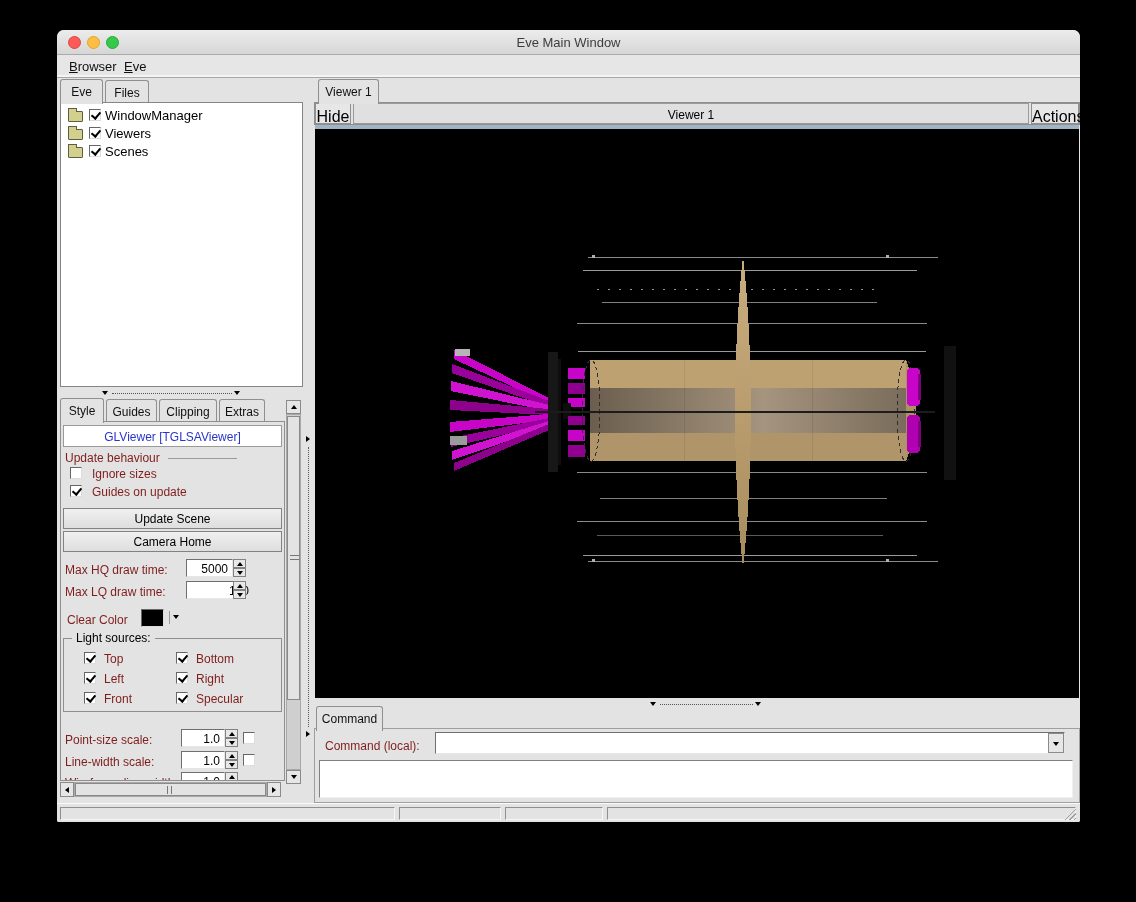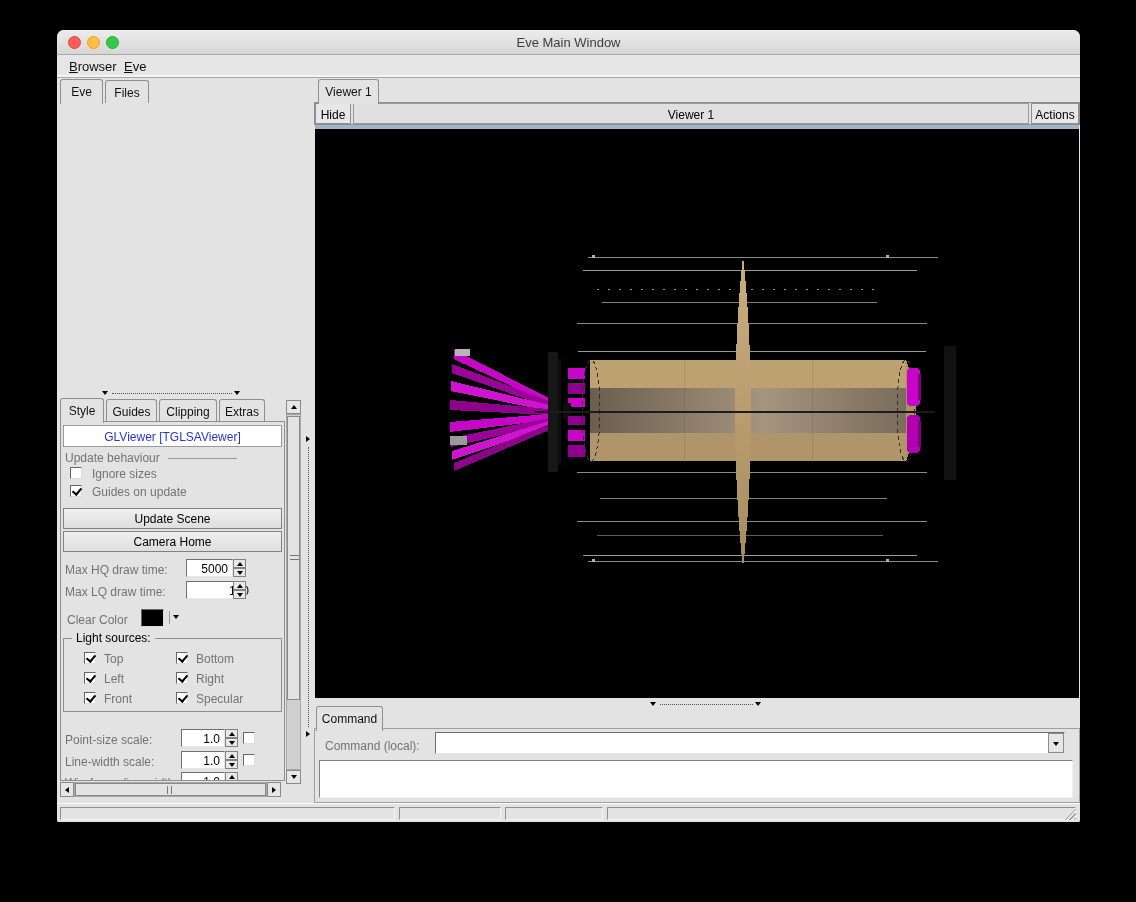--- a/index.html
+++ b/index.html
@@ -17,42 +17,42 @@
   .u{text-decoration:underline;}
   .tab{border:1px solid #8f8f8f;border-bottom:none;border-radius:3px 3px 0 0;background:#e3e3e3;font-size:12px;color:#111;text-align:center;padding-top:5px;height:23px;z-index:1;}
   .tab.active{height:25px;z-index:3;background:#e3e3e3;}
   .panelbox{border:1px solid #858585;background:#fff;z-index:2;}
   .graybox{border:1px solid #8f8f8f;background:#e3e3e3;z-index:2;overflow:hidden;}
   .treerow{height:18px;left:0;width:100%;}
   .folder{width:15px;height:11px;background:#d3cf8d;border:1px solid #5d5d46;border-radius:1px;}
   .folder:before{content:"";position:absolute;top:-4px;left:-1px;width:7px;height:3px;background:#d3cf8d;border:1px solid #5d5d46;border-bottom:none;}
   .cb{width:12px;height:12px;background:#fff;border:1px solid;border-color:#666 #ddd #ddd #666;}
   .cb.checked:after{content:"";position:absolute;left:3px;top:0px;width:4px;height:7px;border:solid #000;border-width:0 2px 2px 0;transform:rotate(40deg);}
-  .lbl{font-size:12px;color:#737373;white-space:nowrap;}
+  .lbl{font-size:12px;color:#7f1d1d;white-space:nowrap;}
   .lbl13{font-size:13px;color:#000;white-space:nowrap;}
   .btn{border:1px solid #828282;background:linear-gradient(#f0f0f0,#dedede);font-size:12px;color:#000;text-align:center;padding-top:3px;}
   .entry{background:#fff;border:1px solid;border-color:#6f6f6f #e6e6e6 #e6e6e6 #6f6f6f;font-size:12px;text-align:right;padding:2px 4px 0 0;color:#000;}
   .spin{width:13px;}
   .spinbtn{left:0;width:13px;height:9px;border:1px solid #828282;background:#e8e8e8;}
   .tri-up{width:0;height:0;border-left:3px solid transparent;border-right:3px solid transparent;border-bottom:4px solid #000;}
   .tri-down{width:0;height:0;border-left:3px solid transparent;border-right:3px solid transparent;border-top:4px solid #000;}
   .tri-left{width:0;height:0;border-top:3px solid transparent;border-bottom:3px solid transparent;border-right:4px solid #000;}
   .tri-right{width:0;height:0;border-top:3px solid transparent;border-bottom:3px solid transparent;border-left:4px solid #000;}
   .sbtn{border:1px solid #8a8a8a;background:#e6e6e6;}
   .strack{background:#cfcfcf;border:1px solid #a8a8a8;}
   .sthumb{background:#e3e3e3;border:1px solid #8a8a8a;}
   .grip-h{border-top:1px solid #777;border-bottom:1px solid #777;height:5px;}
   .grip-v{border-left:1px solid #777;border-right:1px solid #777;width:5px;}
   .groupbox{border:1px solid #8f8f8f;}
   .grouptitle{top:-8px;left:8px;background:#e3e3e3;padding:0 4px;font-size:12px;}
   .statuscell{background:#e3e3e3;border:1px solid;border-color:#8f8f8f #f6f6f6 #f6f6f6 #8f8f8f;}
   .dot-h{border-top:1px dotted #555;height:1px;}
   .dot-v{border-left:1px dotted #555;width:1px;}
   .viewerlink{border:1px solid #9a9a9a;background:#ffffff;text-align:center;font-size:12px;padding-top:4px;color:var(--accent-blue-link);}
-  .hidebarbtn{border:1px solid #8f8f8f;background:#e7e7e7;font-size:12px;text-align:center;padding-top:4px;}
+  .hidebarbtn{border:1px solid #8f8f8f;background:#e7e7e7;font-size:16px;text-align:center;padding-top:4px;}
   .hlline{flex:1;border-top:1px solid #9a9a9a;margin:7px 0 0 8px;}
 </style>
 </head>
 <body>
 
 <div class="abs window">
 
   <div class="abs titlebar">
     <div class="abs title">Eve Main Window</div>
     <div class="abs tl red"></div>
@@ -61,20 +61,37 @@
   </div>
 
   <div class="abs menubar">
     <span class="menuitem abs" style="left:4px;top:0;"><span class="u">B</span><span>rowser</span></span>
     <span class="menuitem abs" style="left:59px;top:0;"><span class="u">E</span><span>ve</span></span>
   </div>
 
   <div class="abs tab active" style="left:3px;top:49px;width:43px;"><span>Eve</span></div>
   <div class="abs tab" style="left:48px;top:50px;width:44px;"><span>Files</span></div>
 
+  <div class="abs panelbox" style="left:3px;top:72px;width:243px;height:285px;">
+    <div class="abs treerow" style="top:4px;">
+      <span class="abs folder" style="left:7px;top:4px;"></span>
+      <span class="abs cb checked" style="left:28px;top:2px;"></span>
+      <span class="abs lbl13" style="left:44px;top:1px;">WindowManager</span>
+    </div>
+    <div class="abs treerow" style="top:22px;">
+      <span class="abs folder" style="left:7px;top:4px;"></span>
+      <span class="abs cb checked" style="left:28px;top:2px;"></span>
+      <span class="abs lbl13" style="left:44px;top:1px;">Viewers</span>
+    </div>
+    <div class="abs treerow" style="top:40px;">
+      <span class="abs folder" style="left:7px;top:4px;"></span>
+      <span class="abs cb checked" style="left:28px;top:2px;"></span>
+      <span class="abs lbl13" style="left:44px;top:1px;">Scenes</span>
+    </div>
+  </div>
 
   <div class="abs" style="left:3px;top:358px;width:243px;height:10px;">
     <div class="abs tri-down" style="left:42px;top:3px;"></div>
     <div class="abs dot-h" style="left:52px;top:5px;width:120px;"></div>
     <div class="abs tri-down" style="left:174px;top:3px;"></div>
   </div>
 
   <div class="abs tab active" style="left:3px;top:368px;width:44px;"><span>Style</span></div>
   <div class="abs tab" style="left:49px;top:369px;width:51px;"><span>Guides</span></div>
   <div class="abs tab" style="left:102px;top:369px;width:58px;"><span>Clipping</span></div>

